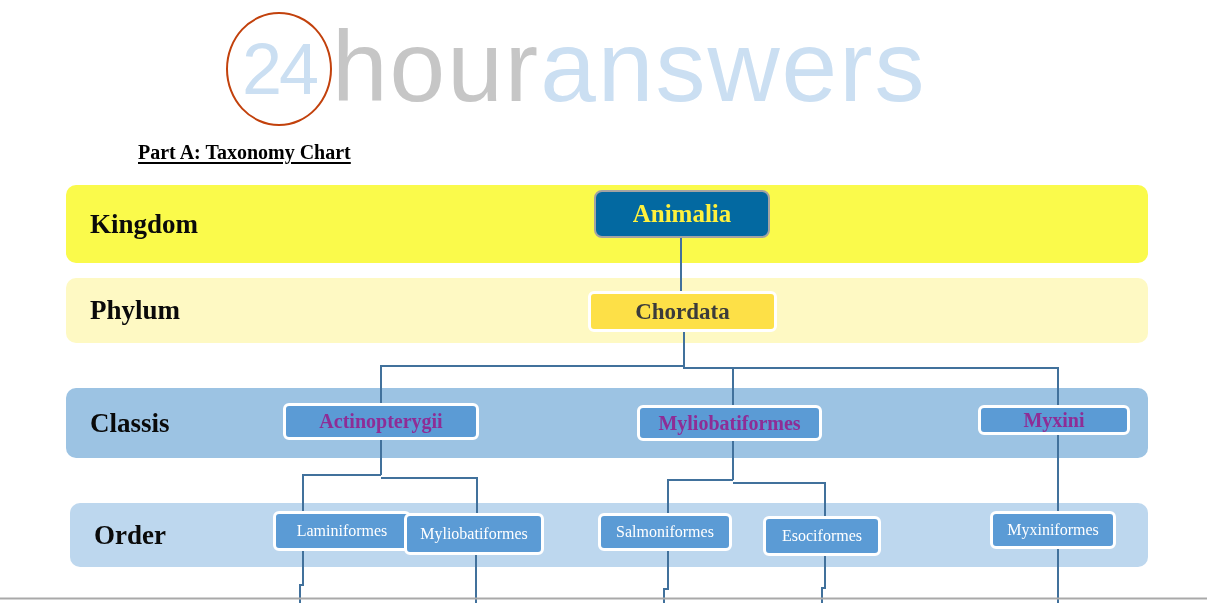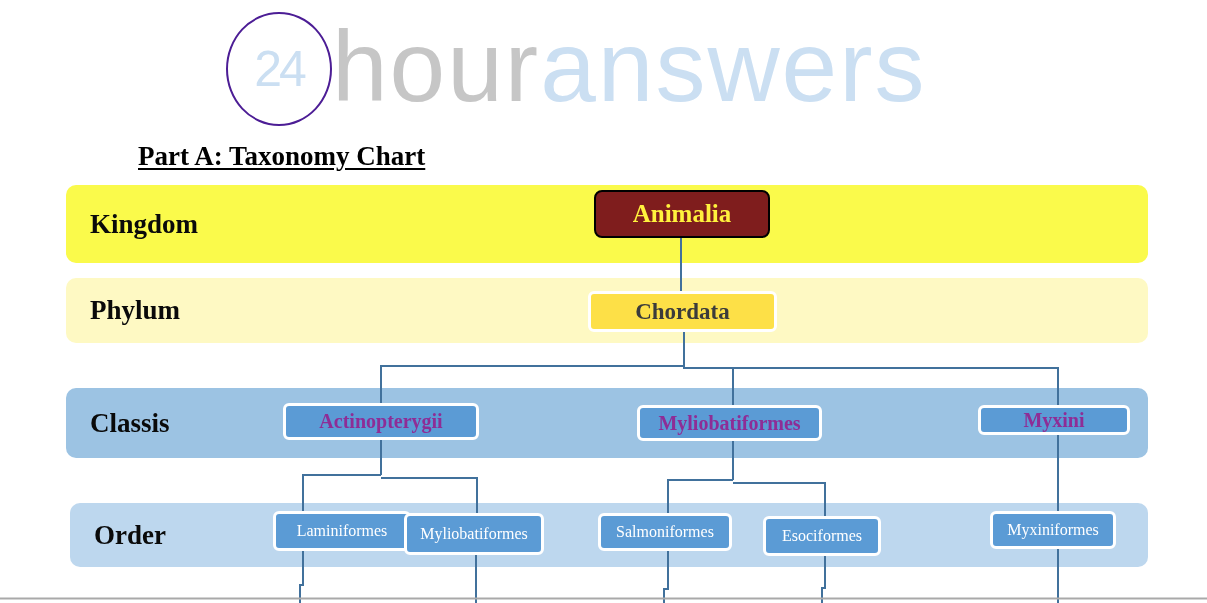--- a/index.html
+++ b/index.html
@@ -17,36 +17,36 @@
   .logo {
     position: absolute;
     left: 226px; top: 12px;
     display: flex;
     align-items: center;
     font-family: "Liberation Sans", sans-serif;
     user-select: none;
   }
   .logo-circle {
     width: 106px; height: 114px;
-    border: 2px solid #4c1d95;
+    border: 2px solid #c2410c;
     border-radius: 50%;
     display: flex; align-items: center; justify-content: center;
     color: #cbdff2;
-    font-size: 50px;
+    font-size: 72px;
     letter-spacing: -3px;
   }
   .logo-word { font-size: 100px; line-height: 1; letter-spacing: 2px; margin-top: -6px; }
   .logo-hour { color: #c6c6c6; }
   .logo-answers { color: #cbdff2; }
 
   
   .heading {
     position: absolute;
     left: 138px; top: 141px;
-    font-size: 27px;
+    font-size: 20px;
     font-weight: bold;
     color: #000;
     text-decoration: underline;
     text-underline-offset: 3px;
   }
 
   
   .row {
     position: absolute;
     left: 66px;
@@ -81,22 +81,22 @@
     display: flex; align-items: center; justify-content: center;
     background: #5b9bd5;
     border: 3px solid #ffffff;
     border-radius: 6px;
     z-index: 3;
     white-space: nowrap;
     font-family: "Liberation Serif", serif;
   }
   .node-animalia {
     left: 594px; top: 190px; width: 176px; height: 48px;
-    background: #7f1d1d;
-    border: 2px solid #000000;
+    background: #0369a1;
+    border: 2px solid #a3a3a3;
     border-radius: 8px;
     color: #fff13d; font-size: 25px; font-weight: bold;
   }
   .node-chordata {
     left: 588px; top: 291px; width: 189px; height: 41px;
     background: #fde047;
     color: #3b3b3b; font-size: 23px; font-weight: bold;
   }
   .node-classis { color: #8e2d96; font-size: 20px; font-weight: bold; }
   .node-chondroichthyes { left: 283px; top: 403px; width: 196px; height: 37px; }

